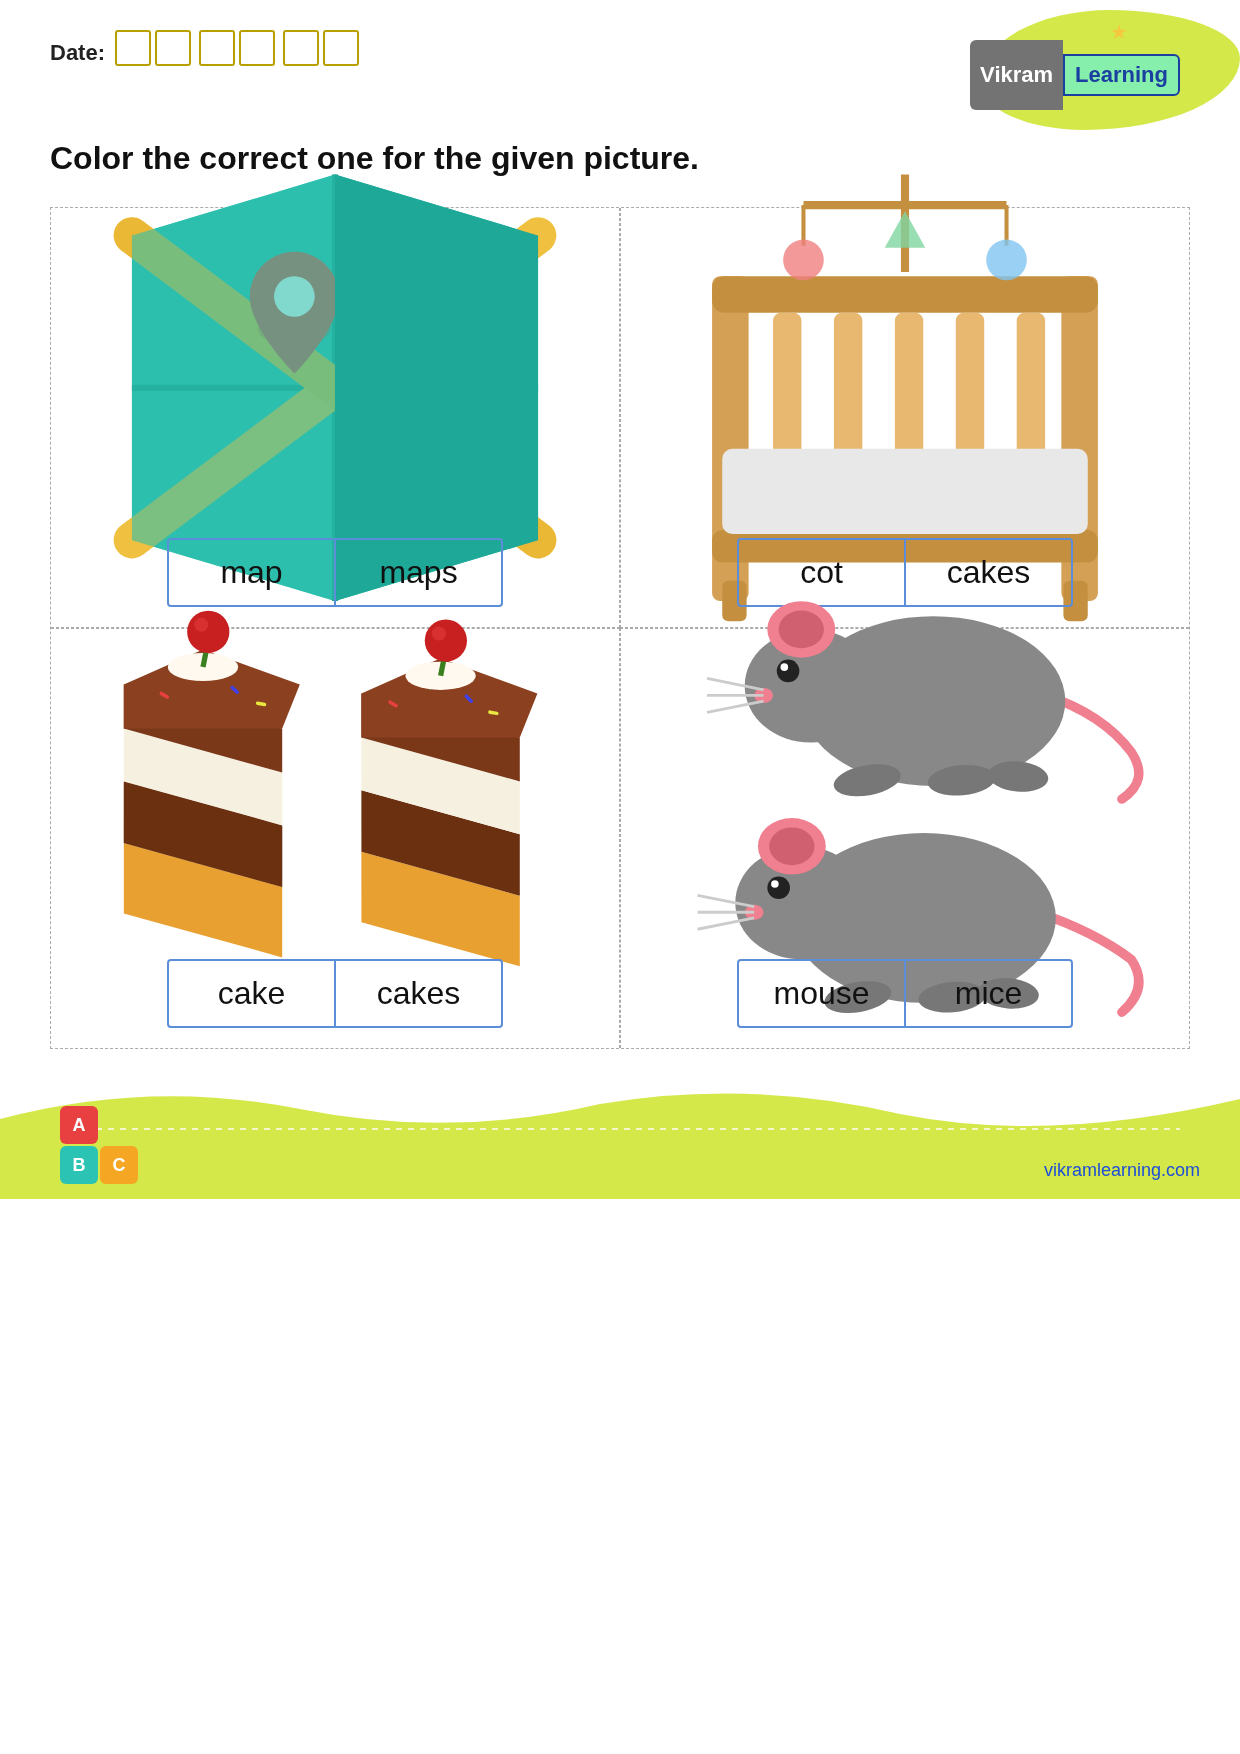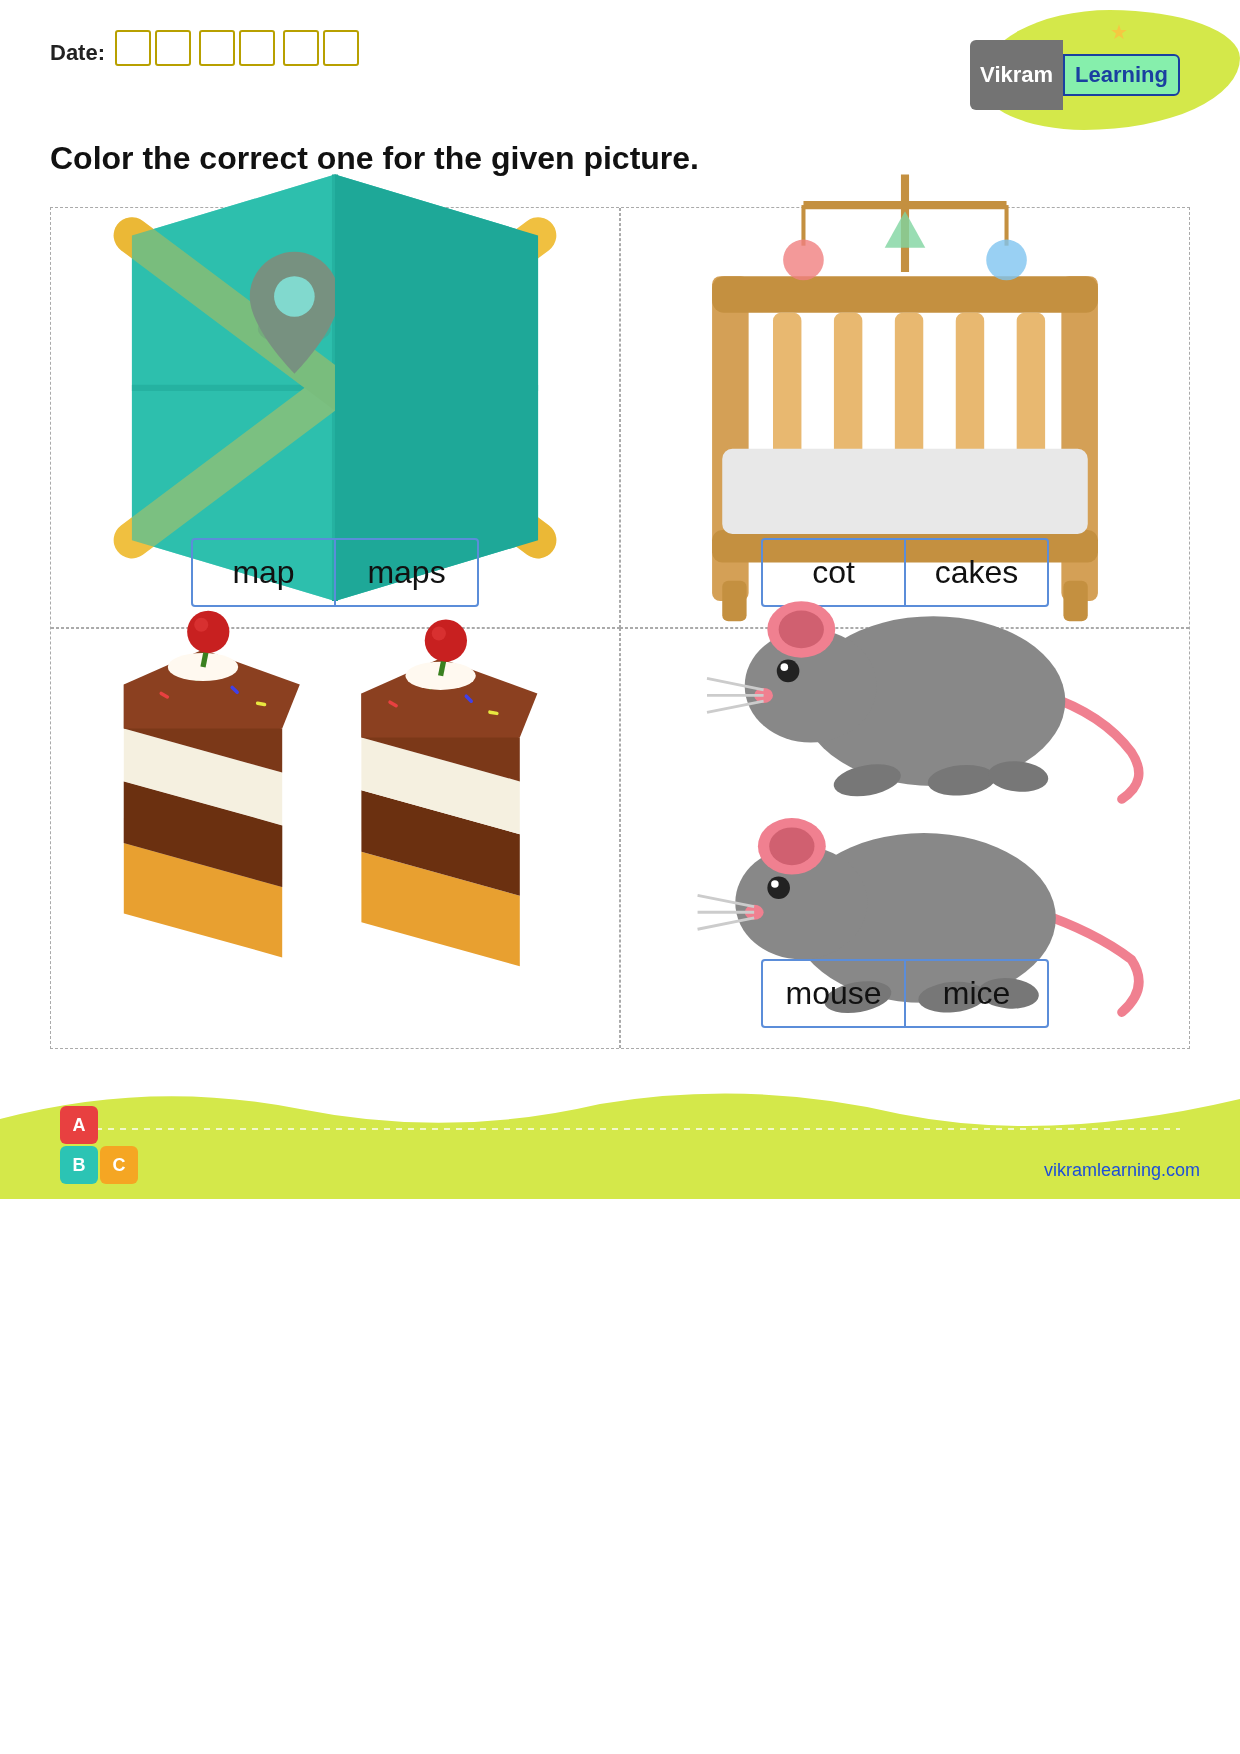--- a/index.html
+++ b/index.html
@@ -131,21 +131,21 @@
       justify-content: center;
     }
 
     
     .word-boxes {
       display: flex;
       border: 2px solid #5b8dd9;
       border-radius: 4px;
       overflow: hidden;
       margin-top: 20px;
-      width: 288px;
+      width: 336px;
     }
     .word-box {
       flex: 1;
       text-align: center;
       padding: 14px 10px;
       font-size: 32px;
       color: #111;
       border-right: 2px solid #5b8dd9;
     }
     .word-box:last-child { border-right: none; }
@@ -362,20 +362,24 @@
           <rect x="82" y="30" width="6" height="2" rx="1" fill="#e8e840" transform="rotate(10,85,31)"></rect>
 
           <ellipse cx="55" cy="10" rx="20" ry="8" fill="#fff9f0"></ellipse>
 
           <line x1="55" y1="10" x2="58" y2="-5" stroke="#3a8020" stroke-width="3"></line>
 
           <circle cx="58" cy="-10" r="12" fill="#c82020"></circle>
           <circle cx="54" cy="-14" r="4" fill="#e84040" opacity="0.5"></circle>
         </g>
       </svg>
+    </div>
+    <div class="word-boxes">
+      <div class="word-box">cake</div>
+      <div class="word-box">cakes</div>
     </div>
   </div>
 
   <div class="grid-cell">
     <div class="image-area">
       <svg viewBox="0 0 280 260" xmlns="http://www.w3.org/2000/svg">
 
         <g transform="translate(60, 20)">
 
           <path d="M155,55 Q185,65 200,85 Q210,100 195,110" stroke="#f08090" stroke-width="5" fill="none" stroke-linecap="round"></path>

